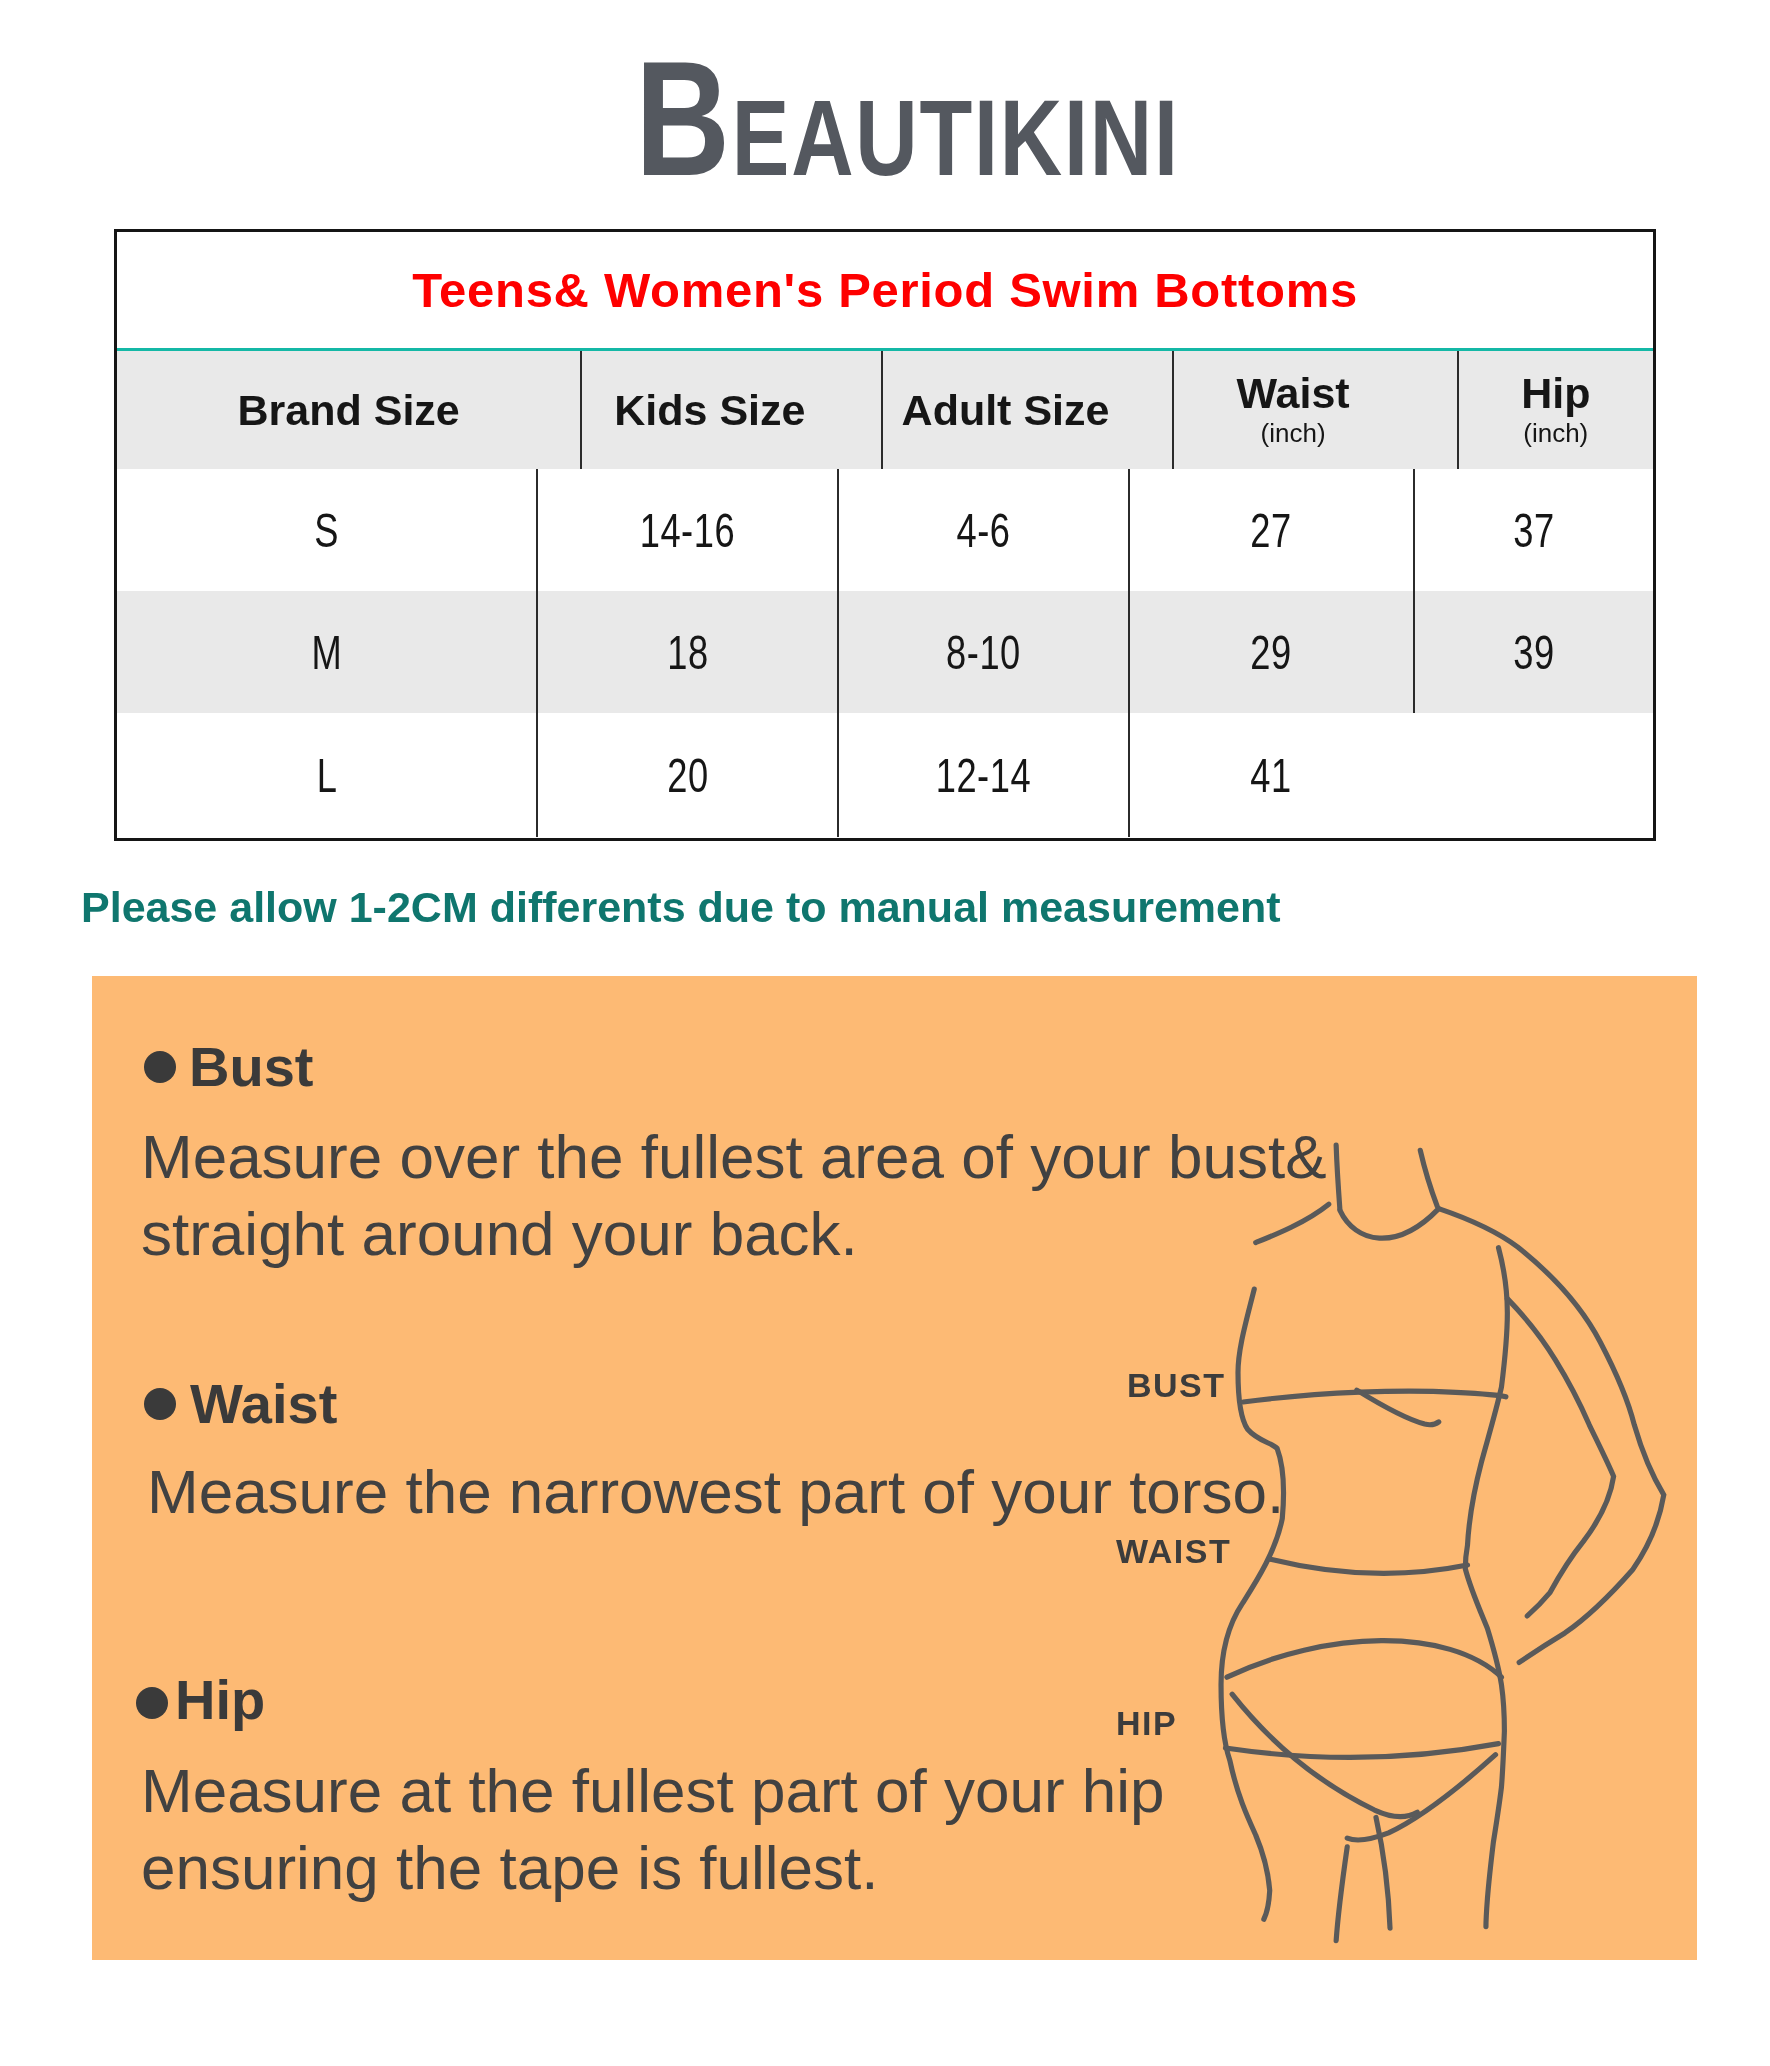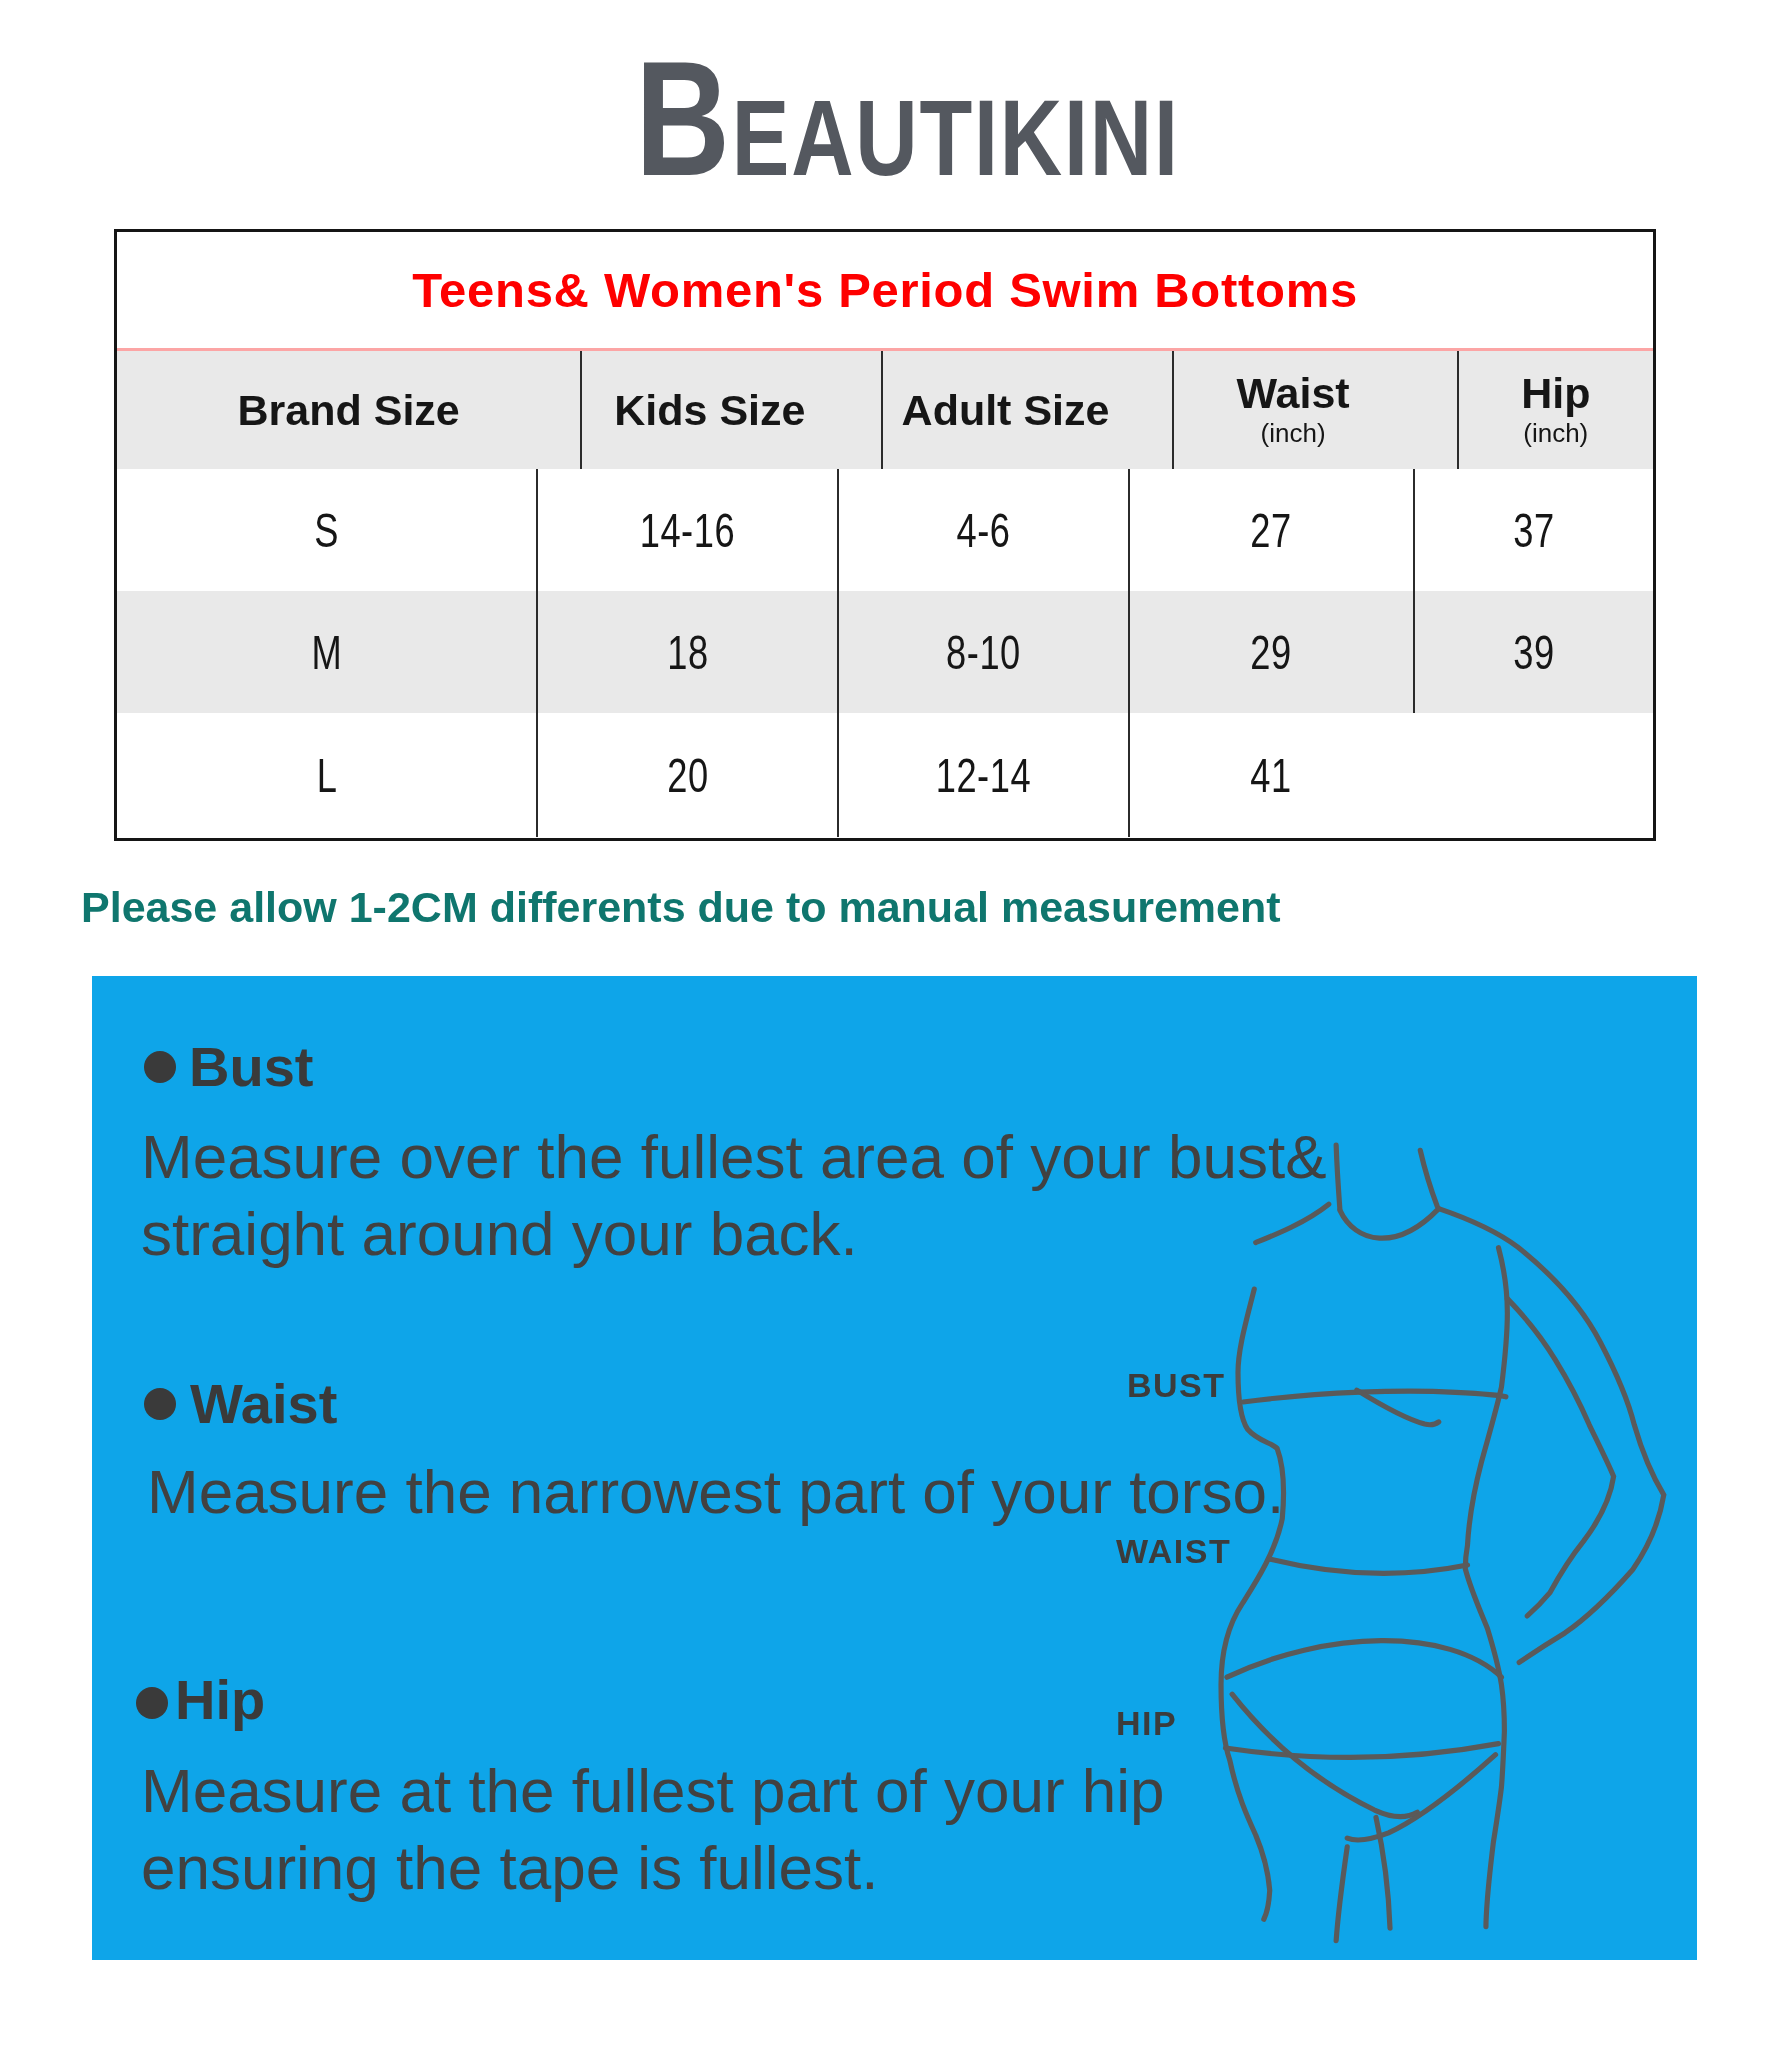--- a/index.html
+++ b/index.html
@@ -15,21 +15,21 @@
     color:#54585f;font-weight:bold;letter-spacing:2.2px;
   }
   .logo .b-first{font-size:164px;line-height:133px;}
   .logo .b-rest{font-size:108px;line-height:133px;}
   
   .chart{
     position:absolute;left:114px;top:229px;width:1542px;height:612px;
     border:3.7px solid #151515;box-sizing:border-box;background:#fff;
   }
   .chart-title{
-    height:116px;border-bottom:3px solid #fca5a5;
+    height:116px;border-bottom:3px solid #14b8a6;
     display:flex;align-items:center;justify-content:center;
     font-size:49px;font-weight:bold;color:#fe0000;letter-spacing:0.7px;
   }
   .grid-row{display:grid;grid-template-columns:27.3% 19.6% 18.9% 18.55% 15.65%;}
   .cell{
     display:flex;flex-direction:column;align-items:center;justify-content:center;
     color:#161616;box-sizing:border-box;
   }
   .cell + .cell{border-left:2.2px solid #2b2b2b;}
   .head-row{height:118px;background:#e9e9e9;}
@@ -39,21 +39,21 @@
   .data-row.alt{background:#e9e9e9;}
   .val{font-size:49px;letter-spacing:0.7px;display:inline-block;transform:scaleX(0.74);}
   
   .note{
     position:absolute;left:81px;top:883px;width:1623px;
     font-size:43px;font-weight:bold;color:#0f766e;letter-spacing:0px;
   }
   
   .panel{
     position:absolute;left:92px;top:976px;width:1605px;height:984px;
-    background:#0ea5e9;
+    background:#fdba74;
   }
   .sec-bullet{position:absolute;width:32px;height:32px;border-radius:50%;background:#3a3a3a;}
   .sec-title{position:absolute;font-size:56px;font-weight:bold;color:#3a3a3a;line-height:59px;}
   .sec-body{position:absolute;font-size:62px;color:#414141;line-height:77px;}
   .fig-label{position:absolute;font-size:34px;font-weight:bold;color:#3c3c3c;letter-spacing:1.5px;}
   .figure-svg{position:absolute;left:0;top:0;}
   .figure-svg path{fill:none;stroke:#5a5a5a;stroke-width:7;stroke-linecap:round;}
 </style>
 </head>
 <body>

